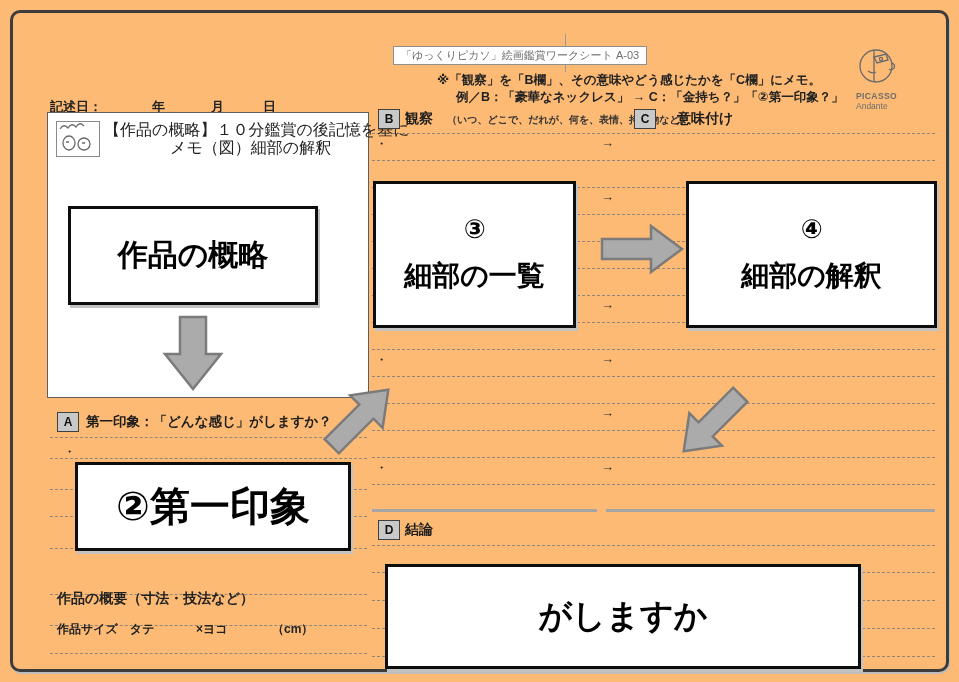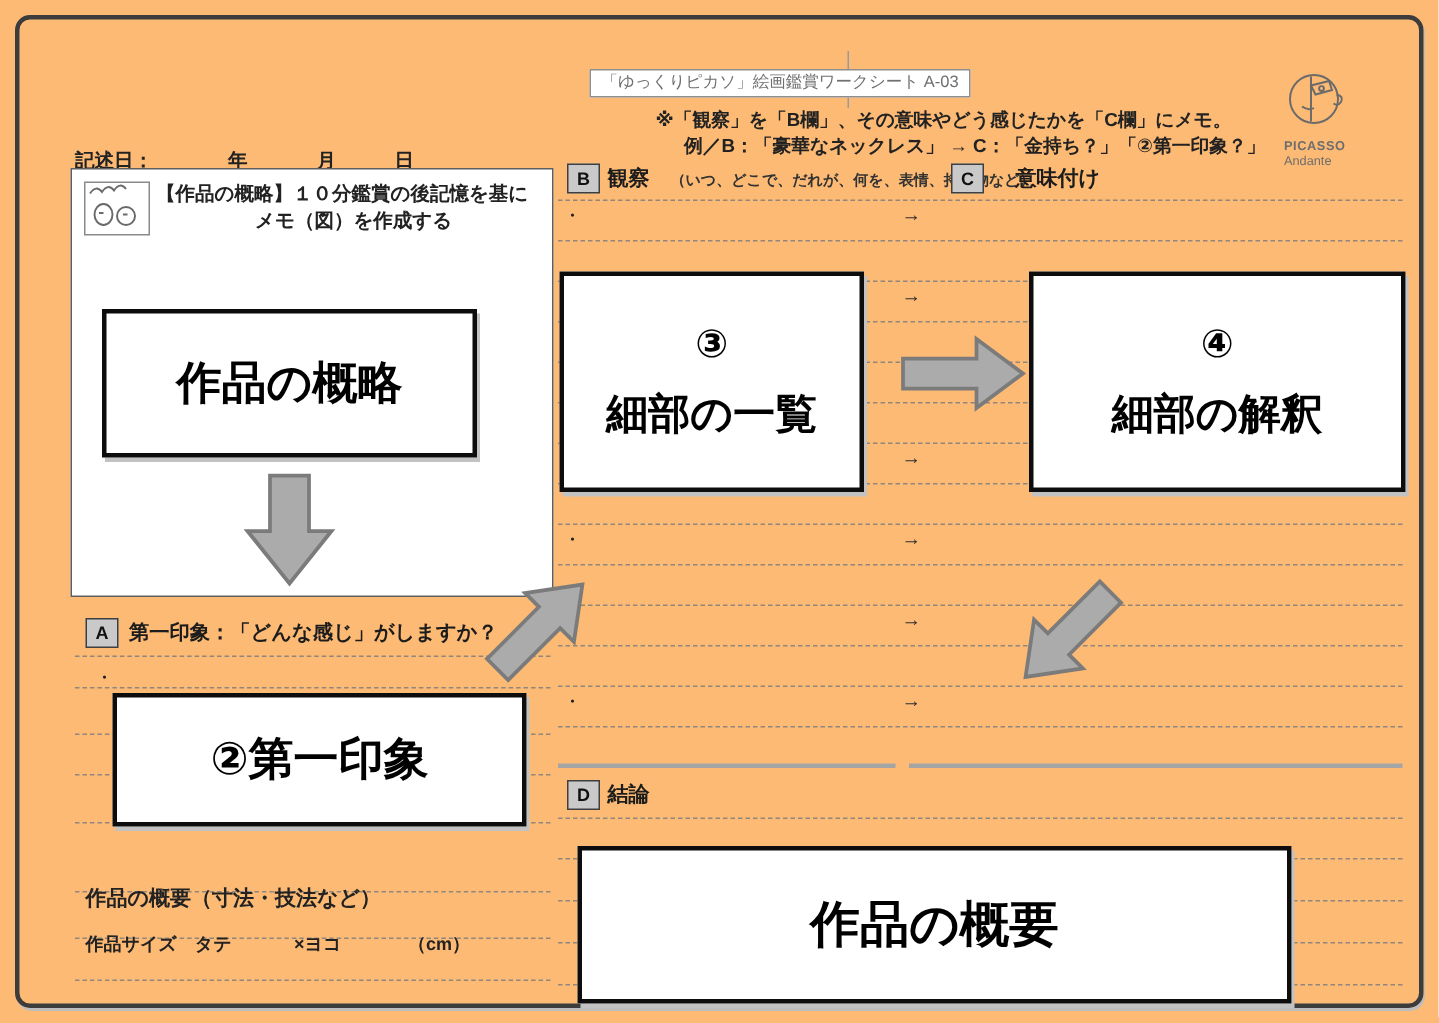--- a/index.html
+++ b/index.html
@@ -15,21 +15,21 @@
   .title-box{position:absolute;left:393px;top:46px;border:1px solid #8e8e8e;color:#6f6f6f;
              font-size:11px;line-height:15px;padding:1px 7px;background:#fff;z-index:3;white-space:nowrap;}
   .note{position:absolute;font-size:12.5px;font-weight:600;color:#222;z-index:3;white-space:nowrap;}
   .logo{position:absolute;left:856px;top:47px;width:58px;z-index:3;color:#6d6d6d;}
   .logo .nm{font-size:8.5px;font-weight:700;letter-spacing:.4px;line-height:10px;}
   .logo .sb{font-size:8.5px;line-height:10px;}
   .fieldtext{position:absolute;font-size:13px;font-weight:700;color:#222;z-index:2;white-space:nowrap;margin-top:16px;}
   .sketch-box{position:absolute;left:47px;top:112px;width:320px;height:284px;border:1.5px solid #5e5e5e;
               background:#fff;z-index:2;}
   .sketch-icon{position:absolute;left:8px;top:8px;width:42px;height:34px;border:1px solid #8a8a8a;}
-  .cap{position:absolute;font-size:13px;font-weight:700;color:#222;white-space:nowrap;}
+  .cap{position:absolute;font-size:16px;font-weight:400;color:#222;white-space:nowrap;}
   .stepbox{position:absolute;background:#fff;border:3px solid #0d0d0d;z-index:5;
            display:flex;flex-direction:column;align-items:center;justify-content:center;
            font-weight:700;color:#000;box-shadow:2px 3px 0 #c2c2c2;}
   .badge{position:absolute;width:20px;height:18px;background:var(--badge-bg);border:1.5px solid #3f3f3f;
          font-size:12px;font-weight:700;display:flex;align-items:center;justify-content:center;z-index:2;color:#111;}
   .seclabel{position:absolute;font-size:14px;font-weight:700;z-index:2;white-space:nowrap;}
   .sechint{position:absolute;font-size:10px;font-weight:600;color:#333;z-index:2;white-space:nowrap;}
   .bc-bullet{position:absolute;left:375px;font-size:13px;color:#222;z-index:2;}
   .bc-arrow{position:absolute;left:601px;font-size:13px;font-weight:700;color:#2e2e2e;z-index:2;}
   .bullet-a{position:absolute;left:63px;top:443px;font-size:13px;color:#222;z-index:2;}
@@ -72,34 +72,34 @@
   <div class="sketch-box">
     <div class="sketch-icon">
       <svg width="40" height="32" viewBox="0 0 40 32">
         <path class="doodle" d="M3 7 q4 -6 8 -1 q4 -6 8 -1 q4 -6 8 -1"></path>
         <ellipse class="doodle" cx="12" cy="21" rx="6" ry="7"></ellipse>
         <ellipse class="doodle" cx="27" cy="22" rx="6" ry="6"></ellipse>
         <path class="doodle" d="M9 20 h3 M25 21 h3"></path>
       </svg>
     </div>
     <div class="cap" style="left:56px;top:7px;">【作品の概略】１０分鑑賞の後記憶を基に</div>
-    <div class="cap" style="left:122px;top:25px;">メモ（図）を作成する</div>
+    <div class="cap" style="left:122px;top:25px;">メモ（図）細部の解釈</div>
   </div>
 
   <div class="stepbox" style="left:68px;top:206px;width:244px;height:93px;font-size:30px;">作品の概略</div>
-  <div class="stepbox" style="left:75px;top:462px;width:270px;height:83px;font-size:30px;">②第一印象</div>
+  <div class="stepbox" style="left:75px;top:462px;width:270px;height:83px;font-size:40px;">②第一印象</div>
   <div class="stepbox" style="left:373px;top:181px;width:197px;height:141px;">
     <div style="font-size:26px;">③</div>
     <div style="font-size:28px;margin-top:12px;">細部の一覧</div>
   </div>
   <div class="stepbox" style="left:686px;top:181px;width:245px;height:141px;">
     <div style="font-size:26px;">④</div>
     <div style="font-size:28px;margin-top:12px;">細部の解釈</div>
   </div>
-  <div class="stepbox" style="left:385px;top:564px;width:470px;height:99px;font-size:33px;">作品の概要</div>
+  <div class="stepbox" style="left:385px;top:564px;width:470px;height:99px;font-size:33px;">がしますか</div>
 
   <svg class="garrow" style="left:162px;top:314px;" width="62" height="78" viewBox="0 0 62 78">
     <polygon points="18,3 44,3 44,40 59,40 31,75 3,40 18,40"></polygon>
   </svg>
   <svg class="garrow" style="left:314px;top:391px;transform:rotate(-45deg);" width="92" height="54" viewBox="0 0 86 54">
     <polygon points="3,17 52,17 52,4 83,27 52,50 52,37 3,37"></polygon>
   </svg>
   <svg class="garrow" style="left:599px;top:222px;" width="86" height="54" viewBox="0 0 86 54">
     <polygon points="3,17 52,17 52,4 83,27 52,50 52,37 3,37"></polygon>
   </svg>

